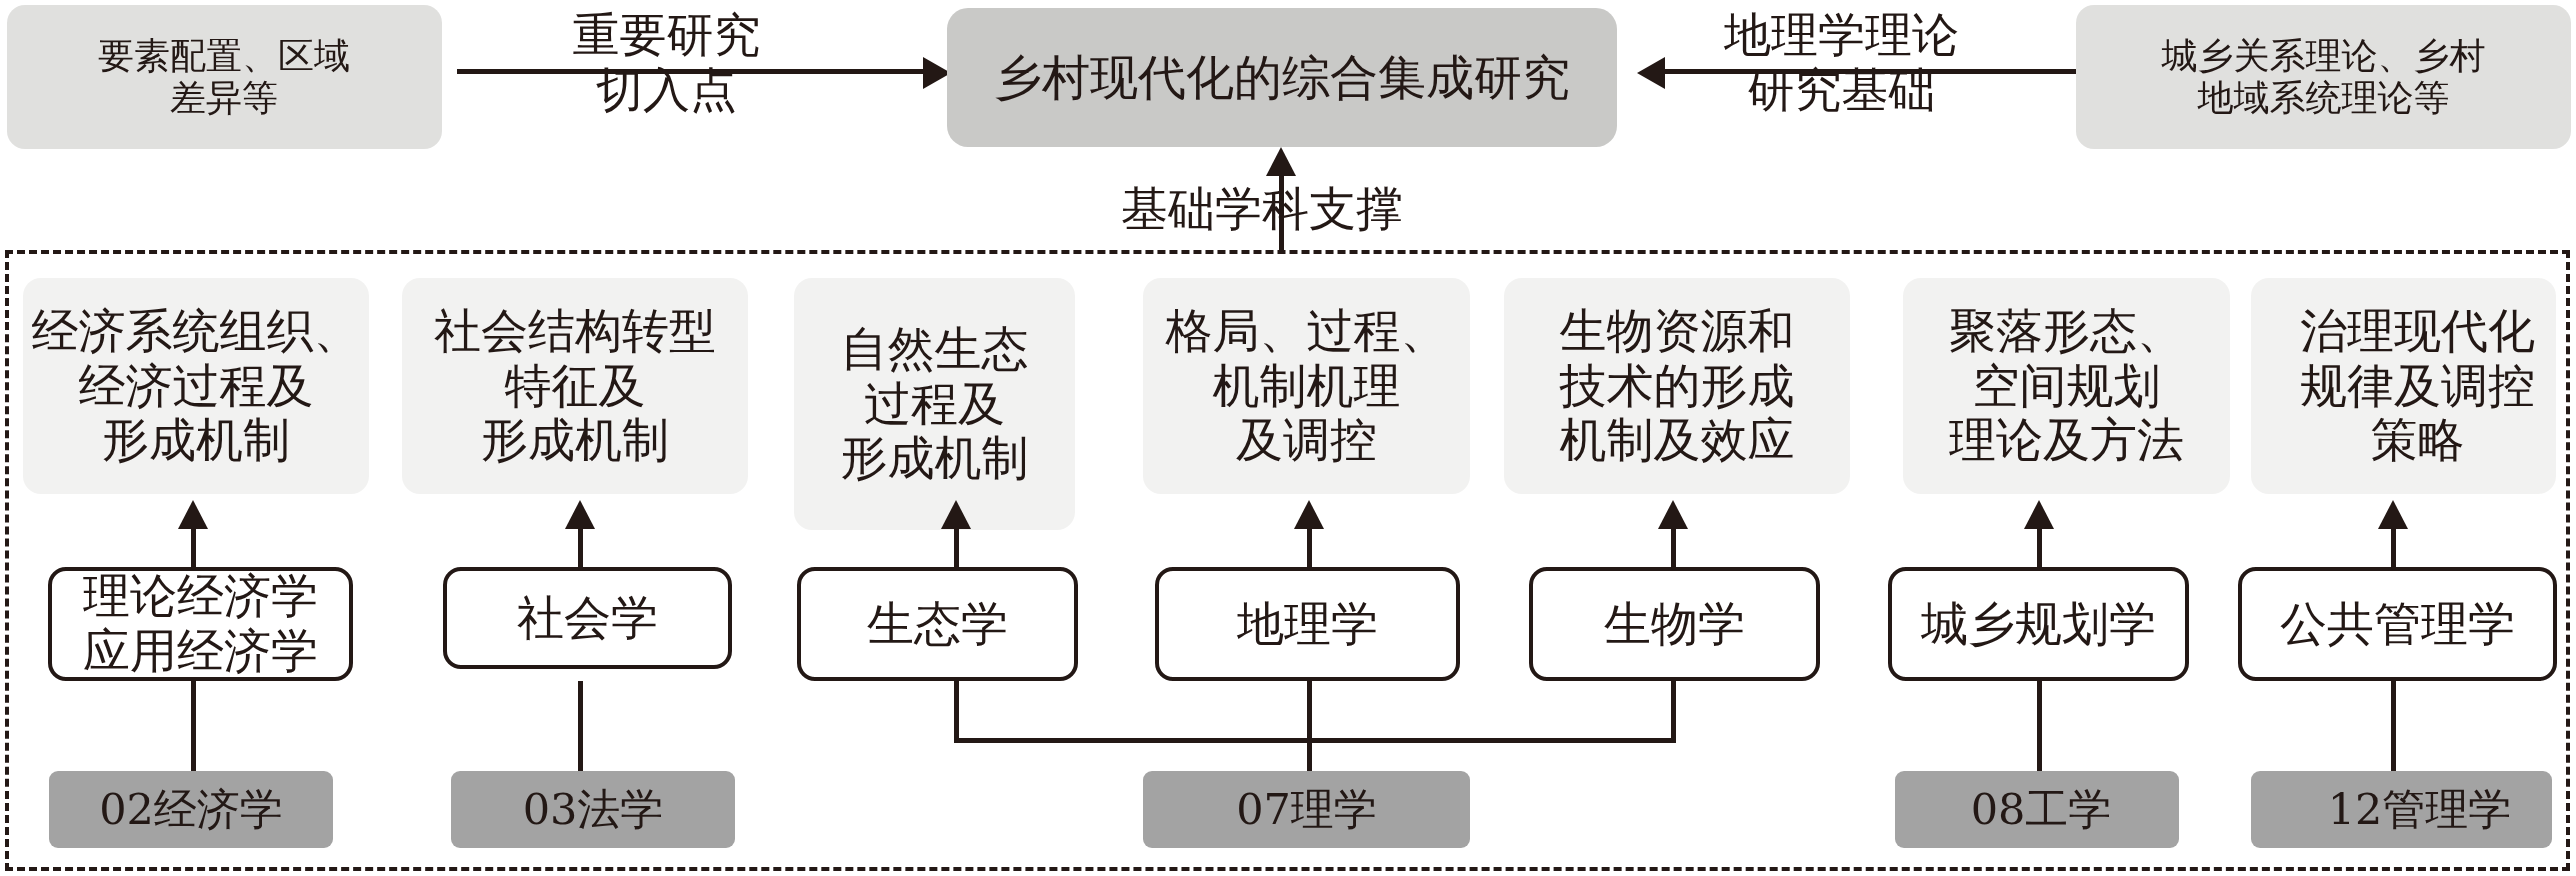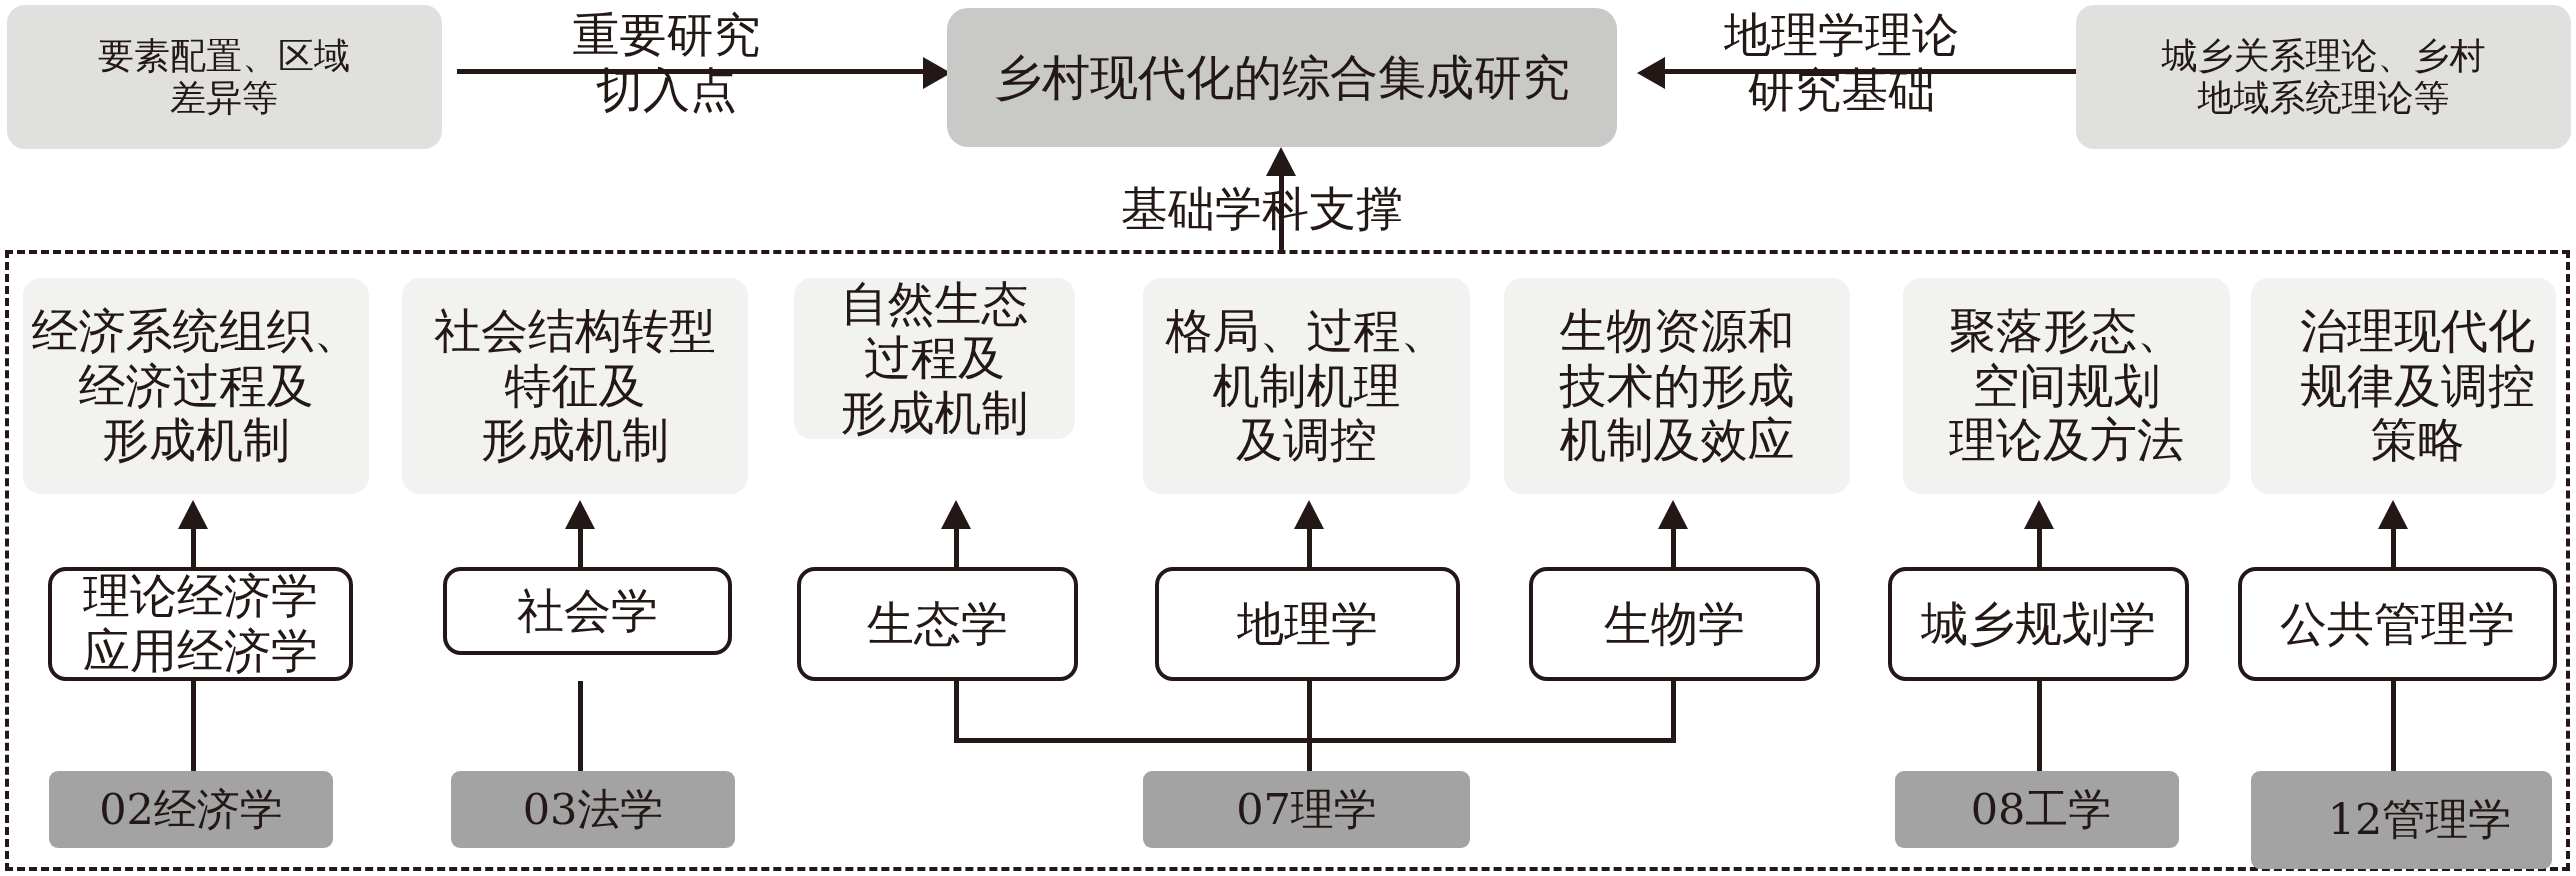--- a/index.html
+++ b/index.html
@@ -124,21 +124,21 @@
   <div class="lbl" style="left:1121px;top:181px;width:320px;text-align:left;">基础学科支撑</div>
 
   <div id="dashed-panel"></div>
 
   <div class="box box-lightgrey" style="left:23px;top:278px;width:346px;height:216px;">经济系统组织、
 经济过程及
 形成机制</div>
   <div class="box box-lightgrey" style="left:402px;top:278px;width:346px;height:216px;">社会结构转型
 特征及
 形成机制</div>
-  <div class="box box-lightgrey" style="left:794px;top:278px;width:281px;height:161px;">自然生态
+  <div class="box box-lightgrey" style="left:794px;top:278px;width:281px;height:252px;">自然生态
 过程及
 形成机制</div>
   <div class="box box-lightgrey" style="left:1143px;top:278px;width:327px;height:216px;">格局、过程、
 机制机理
 及调控</div>
   <div class="box box-lightgrey" style="left:1504px;top:278px;width:346px;height:216px;">生物资源和
 技术的形成
 机制及效应</div>
   <div class="box box-lightgrey" style="left:1903px;top:278px;width:327px;height:216px;">聚落形态、
 空间规划
@@ -163,21 +163,21 @@
   <div class="arrow-up" style="left:1658px;top:500px;"></div>
 
   <div class="vline" style="left:2037px;top:515px;height:52px;"></div>
   <div class="arrow-up" style="left:2024px;top:500px;"></div>
 
   <div class="vline" style="left:2391px;top:515px;height:52px;"></div>
   <div class="arrow-up" style="left:2378px;top:500px;"></div>
 
   <div class="box box-outline" style="left:48px;top:567px;width:305px;height:114px;">理论经济学
 应用经济学</div>
-  <div class="box box-outline" style="left:443px;top:567px;width:289px;height:88px;">社会学</div>
+  <div class="box box-outline" style="left:443px;top:567px;width:289px;height:102px;">社会学</div>
   <div class="box box-outline" style="left:797px;top:567px;width:281px;height:114px;">生态学</div>
   <div class="box box-outline" style="left:1155px;top:567px;width:305px;height:114px;">地理学</div>
   <div class="box box-outline" style="left:1529px;top:567px;width:291px;height:114px;">生物学</div>
   <div class="box box-outline" style="left:1888px;top:567px;width:301px;height:114px;">城乡规划学</div>
   <div class="box box-outline" style="left:2238px;top:567px;width:319px;height:114px;">公共管理学</div>
 
   <div class="vline" style="left:191px;top:681px;height:91px;"></div>
 
   <div class="vline" style="left:578px;top:681px;height:91px;"></div>
 
@@ -188,16 +188,16 @@
   <div class="vline" style="left:1307px;top:738px;height:34px;"></div>
 
   <div class="vline" style="left:2037px;top:681px;height:91px;"></div>
 
   <div class="vline" style="left:2391px;top:681px;height:91px;"></div>
 
   <div class="box box-cat" style="left:49px;top:771px;width:284px;height:77px;">02经济学</div>
   <div class="box box-cat" style="left:451px;top:771px;width:284px;height:77px;">03法学</div>
   <div class="box box-cat" style="left:1143px;top:771px;width:327px;height:77px;">07理学</div>
   <div class="box box-cat" style="left:1895px;top:771px;width:284px;height:77px;padding-left:8px;">08工学</div>
-  <div class="box box-cat" style="left:2251px;top:771px;width:301px;height:98px;padding-left:36px;">12管理学</div>
+  <div class="box box-cat" style="left:2251px;top:771px;width:301px;height:77px;padding-left:36px;">12管理学</div>
 
 </div>
 
 
 </body></html>

